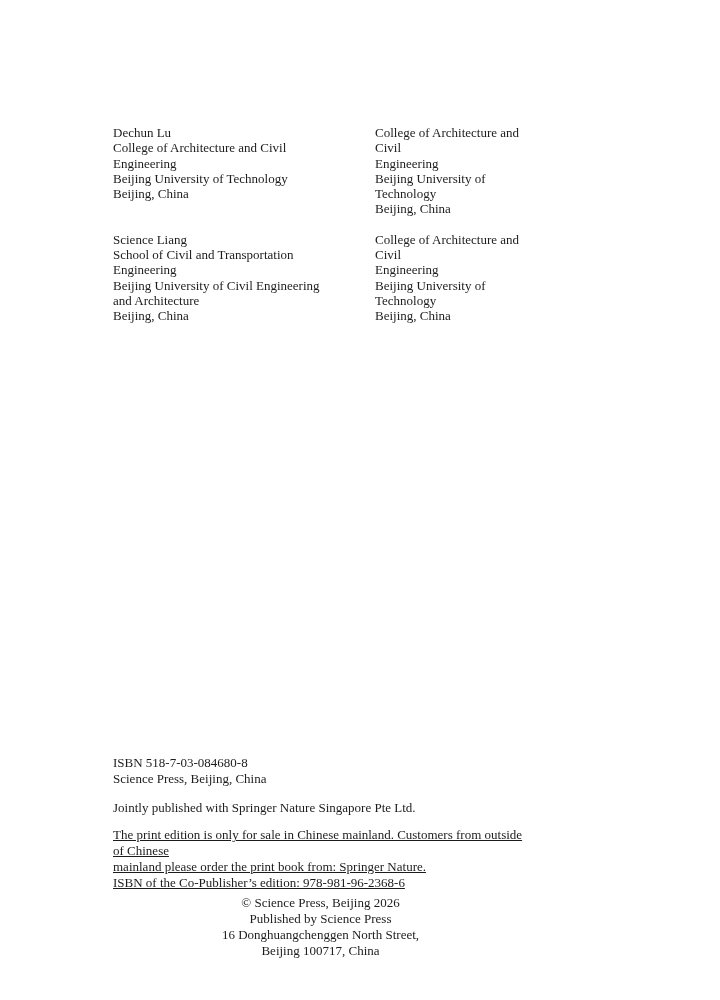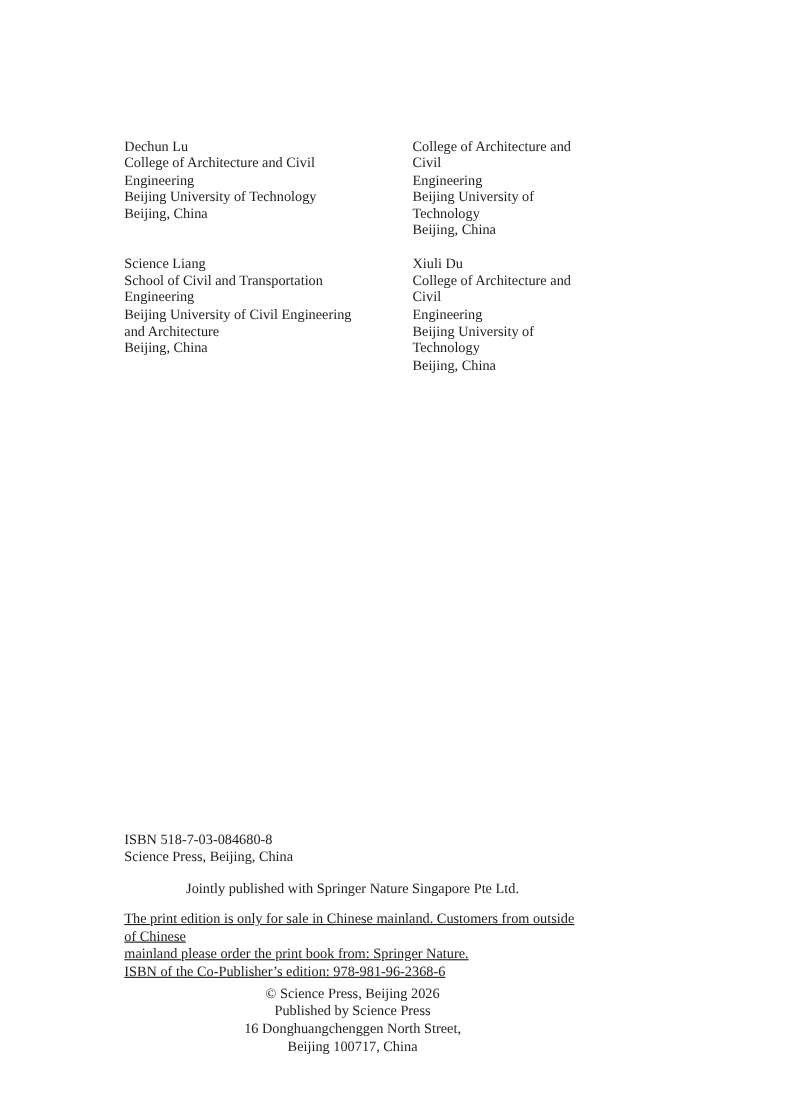--- a/index.html
+++ b/index.html
@@ -39,21 +39,21 @@
   .imprint {
     position: absolute;
     top: 718px;
     left: 113px;
     right: 60px;
     line-height: 16px;
   }
   .imprint-block {
     white-space: pre-line;
   }
-  .mt-para   { margin-top: 13px; text-align: center; }
+  .mt-para   { margin-top: 13px; }
   .mt-para2  { margin-top: 11px; text-decoration: underline; }
   .mt-small  { margin-top: 4px; text-align: center; }
 </style>
 </head>
 <body>
 
 <div class="page">
 
   <div class="authors-grid">
 
@@ -75,21 +75,20 @@
     <div class="author-block">
       <div class="author-name">Science Liang</div>
       <div class="author-affiliation">School of Civil and Transportation
 Engineering
 Beijing University of Civil Engineering
 and Architecture
 Beijing, China</div>
     </div>
 
     <div class="author-block">
-      <div class="author-name">Xiuli Du</div>
       <div class="author-affiliation">College of Architecture and Civil
 Engineering
 Beijing University of Technology
 Beijing, China</div>
     </div>
 
   </div>
 
   <div class="imprint">
     <div class="imprint-block">ISBN 518-7-03-084680-8

